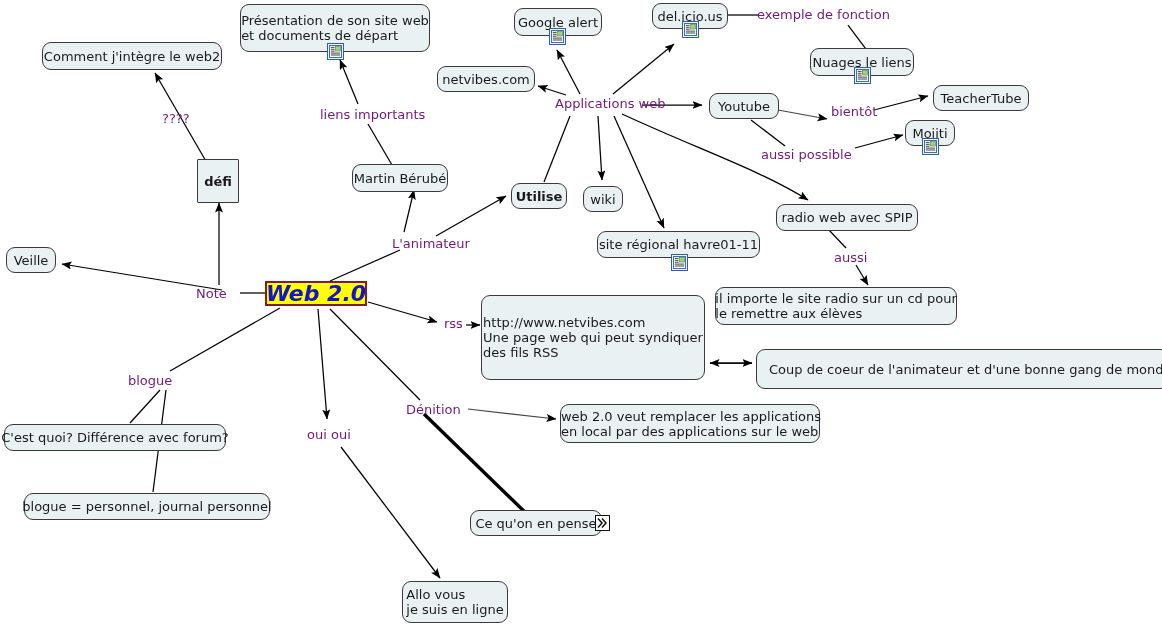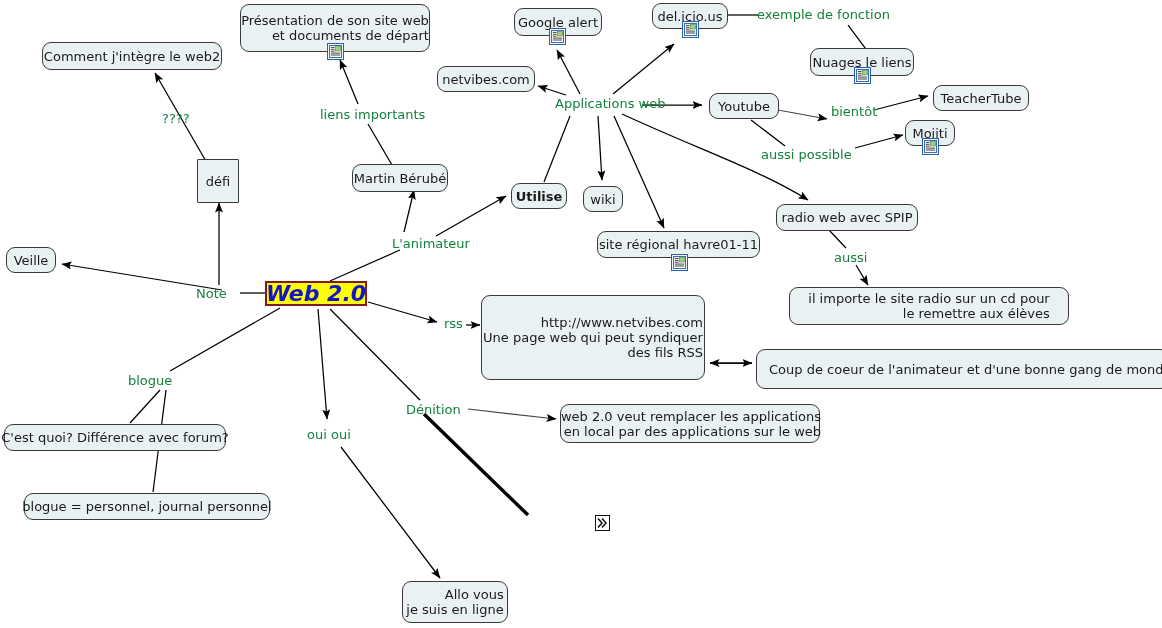--- a/index.html
+++ b/index.html
@@ -27,29 +27,29 @@
   
   .node {
     position: absolute;
     box-sizing: border-box;
     background: #eaf1f3;
     border: 1.3px solid #3a3a3a;
     border-radius: 9px;
     color: #1a1a1a;
     font-size: 13px;
     line-height: 15px;
-    text-align: right;
+    text-align: left;
     display: flex;
     align-items: center;
     justify-content: center;
     padding: 3px 8px;
     white-space: pre;
     z-index: 5;
   }
-  .node.tall { border-radius: 1px; }
+  .node.tall { border-radius: 1px; font-weight: bold; }
   
   .root-node {
     position: absolute;
     box-sizing: border-box;
     background: #ffff00;
     border: 2px solid #7f1d1d;
     border-radius: 0;
     color: #1414cc;
     font-weight: bold;
     font-style: italic;
@@ -57,21 +57,21 @@
     display: flex;
     align-items: center;
     justify-content: center;
     padding: 1px 9px;
     white-space: pre;
     z-index: 6;
   }
   
   .link-label {
     position: absolute;
-    color: #15803d;
+    color: #701a75;
     font-size: 13px;
     line-height: 15px;
     white-space: pre;
     text-align: center;
     background: transparent;
     z-index: 6;
   }
   
   .doc-badge {
     position: absolute;
@@ -291,32 +291,33 @@
   </span>
 
   <div class="node" style="left:751px; top:204px; width:142px; height:27px;margin-left:25px;">radio web avec SPIP</div>
 
   <div class="node" style="left:6px; top:247px; width:50px; height:26px;">Veille</div>
 
   <div class="node" style="left:481px; top:295px; width:224px; height:85px;">http://www.netvibes.com
 Une page web qui peut syndiquer
 des fils RSS</div>
 
-  <div class="node" style="left:789px; top:287px; width:280px; height:38px;">il importe le site radio sur un cd pour
+  <div class="node" style="left:715px; top:287px; width:242px; height:38px;">il importe le site radio sur un cd pour
 le remettre aux élèves</div>
 
   <div class="node" style="left:756px; top:349px; width:414px; height:40px; justify-content:flex-start; padding-left:12px;">Coup de coeur de l'animateur et d'une bonne gang de monde...</div>
 
   <div class="node" style="left:24px; top:493px; width:246px; height:27px;">blogue = personnel, journal personnel</div>
 
   <div class="node" style="left:4px; top:424px; width:222px; height:27px;">C'est quoi? Différence avec forum?</div>
 
   <div class="node" style="left:560px; top:404px; width:260px; height:39px;padding-left:10px;">web 2.0 veut remplacer les applications
 en local par des applications sur le web</div>
 
+  <div class="node" style="left:470px; top:510px; width:132px; height:26px;">Ce qu'on en pense</div>
   <span class="chev-badge" style="left:595px; top:515px;">
     <svg viewBox="0 0 15 16" width="15" height="16">
       <rect x="0.5" y="0.5" width="14" height="15" fill="#ffffff" stroke="#111111" stroke-width="1"></rect>
       <path d="M3,3.5 L7,8 L3,12.5" fill="none" stroke="#111111" stroke-width="1.5"></path>
       <path d="M7,3.5 L11,8 L7,12.5" fill="none" stroke="#111111" stroke-width="1.5"></path>
     </svg>
   </span>
 
   <div class="node" style="left:402px; top:581px; width:106px; height:42px;">Allo vous
 je suis en ligne</div>

